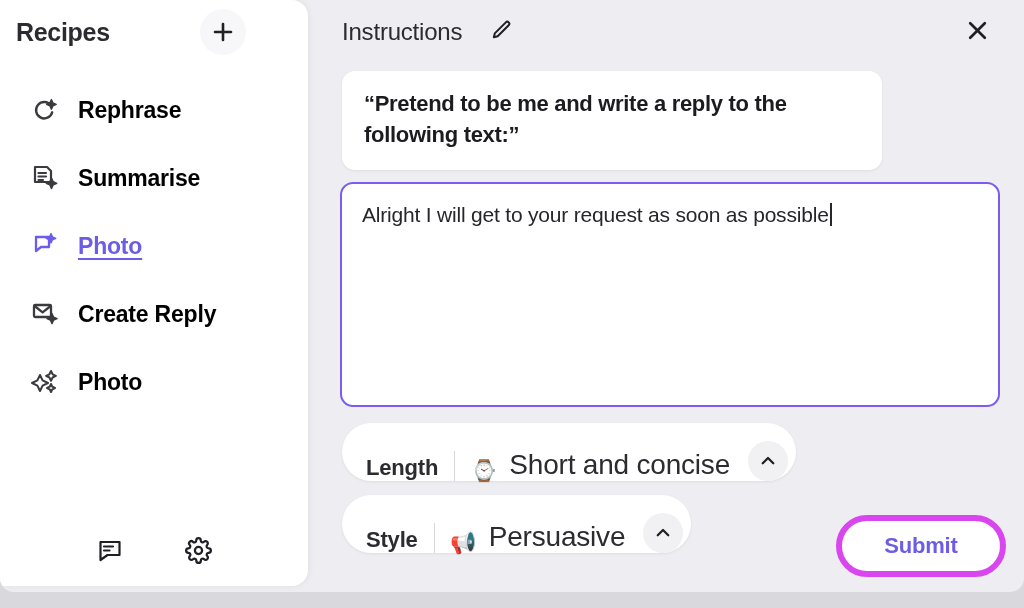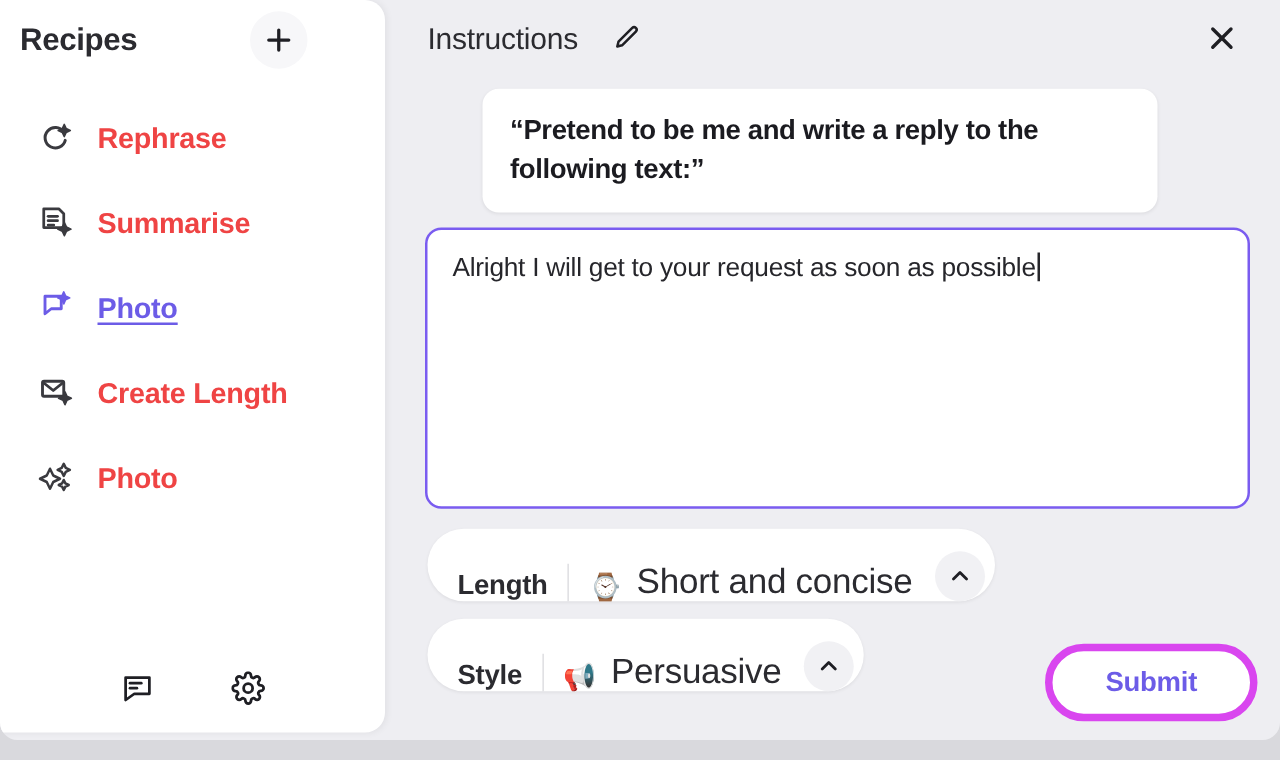--- a/index.html
+++ b/index.html
@@ -90,21 +90,21 @@
     width: 34px; height: 34px;
     display: flex;
     align-items: center;
     justify-content: center;
     flex: 0 0 34px;
   }
 
   .recipe-label {
     font-size: 23px;
     font-weight: bold;
-    color: #ef4444;
+    color: #000000;
     letter-spacing: -0.2px;
   }
 
   .recipe-item.active .recipe-label {
     color: #6c5ce7;
     text-decoration: underline;
     text-underline-offset: 4px;
     text-decoration-thickness: 2px;
   }
 
@@ -178,21 +178,20 @@
   
   .instruction-card {
     position: absolute;
     left: 34px; top: 71px;
     width: 540px;
     min-height: 99px;
     background: #ffffff;
     border-radius: 13px;
     padding: 17px 22px;
     box-shadow: 0 1px 3px rgba(0,0,0,0.07);
-    margin-left: 44px;
   }
 
   .instruction-text {
     font-size: 22px;
     font-weight: bold;
     line-height: 1.42;
     color: #1b1b20;
     letter-spacing: -0.3px;
   }
 
@@ -355,21 +354,21 @@
         </div>
 
         <div class="recipe-item">
           <span class="recipe-icon">
             <svg width="30" height="30" viewBox="0 0 30 30" fill="none" stroke="#3a3a3f" stroke-width="2.3" stroke-linecap="round" stroke-linejoin="round">
               <rect x="4" y="6" width="17" height="12" rx="1.2"></rect>
               <path d="M4.6 7 l8 6.4 l8 -6.4"></path>
               <path d="M22 14.5 l1.6 3.5 l3.5 1.6 l-3.5 1.6 l-1.6 3.5 l-1.6 -3.5 l-3.5 -1.6 l3.5 -1.6 z" fill="#3a3a3f" stroke-width="1.3"></path>
             </svg>
           </span>
-          <span class="recipe-label">Create Length</span>
+          <span class="recipe-label">Create Reply</span>
         </div>
 
         <div class="recipe-item">
           <span class="recipe-icon">
             <svg width="30" height="30" viewBox="0 0 30 30" fill="none" stroke="#3a3a3f" stroke-width="2" stroke-linejoin="round">
               <path d="M10 8 l2.6 5.4 l5.4 2.6 l-5.4 2.6 l-2.6 5.4 l-2.6 -5.4 l-5.4 -2.6 l5.4 -2.6 z"></path>
               <path d="M21 4 l1.6 3.3 l3.3 1.6 l-3.3 1.6 l-1.6 3.3 l-1.6 -3.3 l-3.3 -1.6 l3.3 -1.6 z"></path>
               <path d="M21 17 l1.3 2.7 l2.7 1.3 l-2.7 1.3 l-1.3 2.7 l-1.3 -2.7 l-2.7 -1.3 l2.7 -1.3 z"></path>
             </svg>
           </span>

